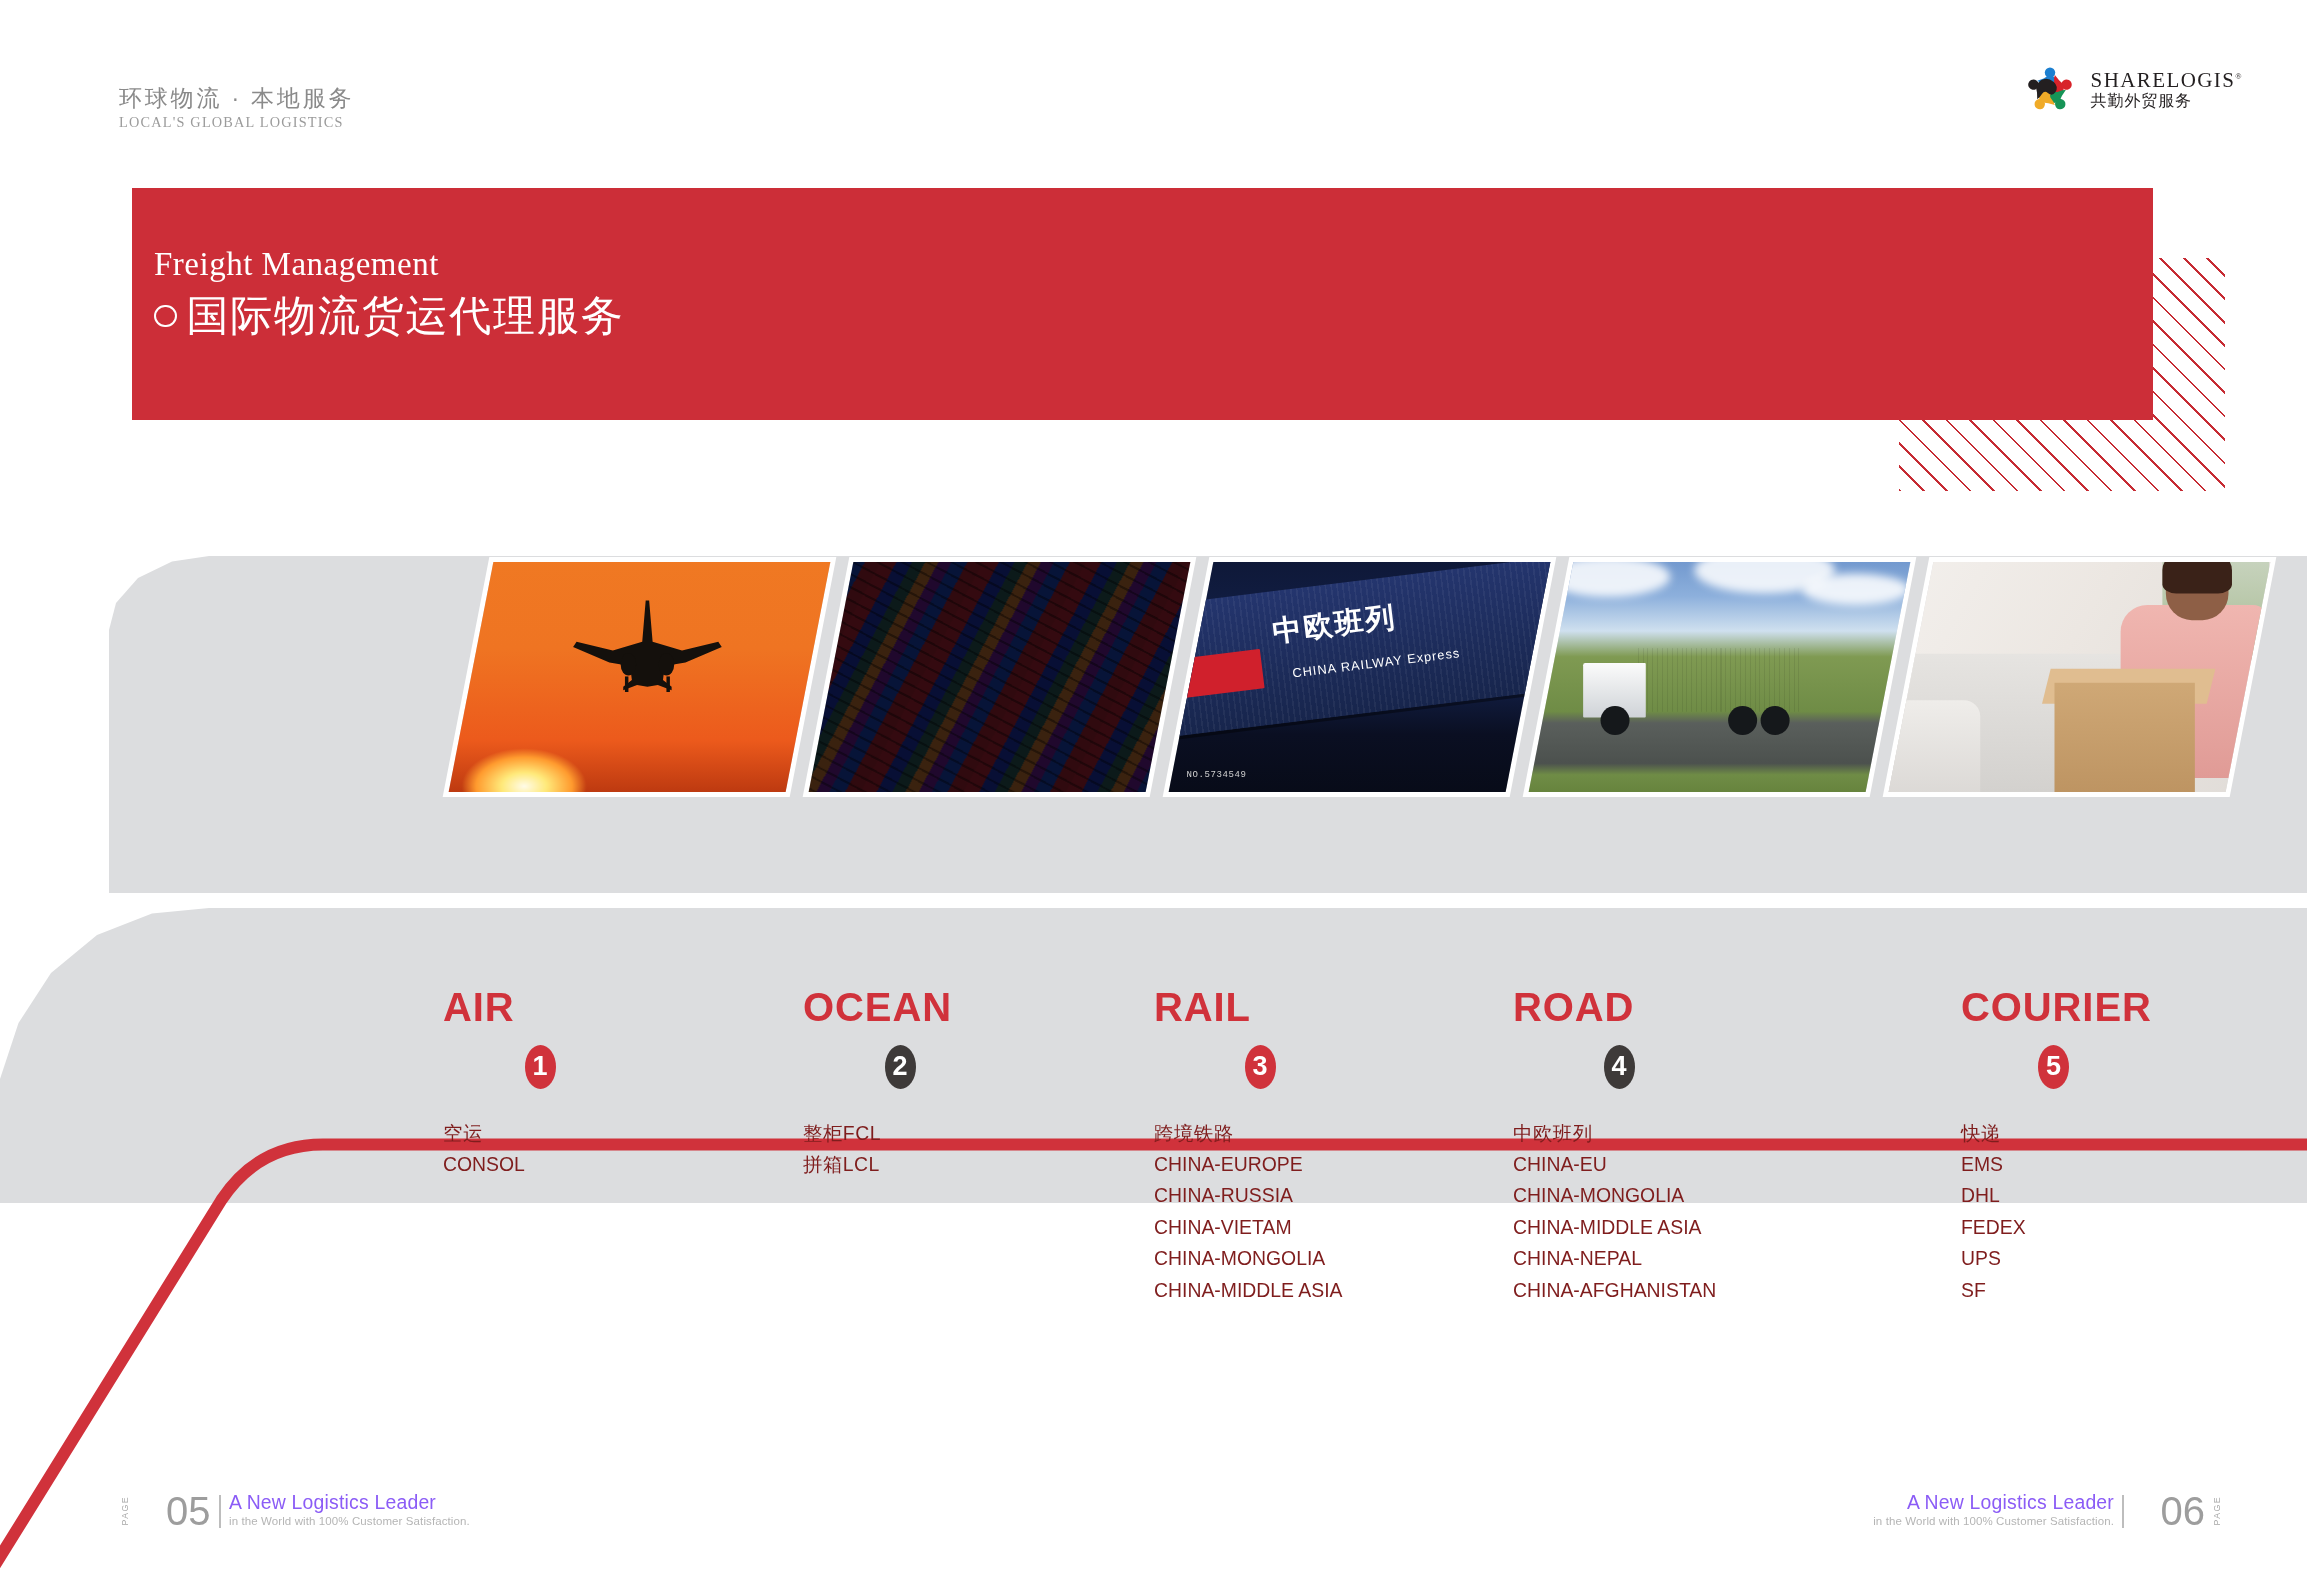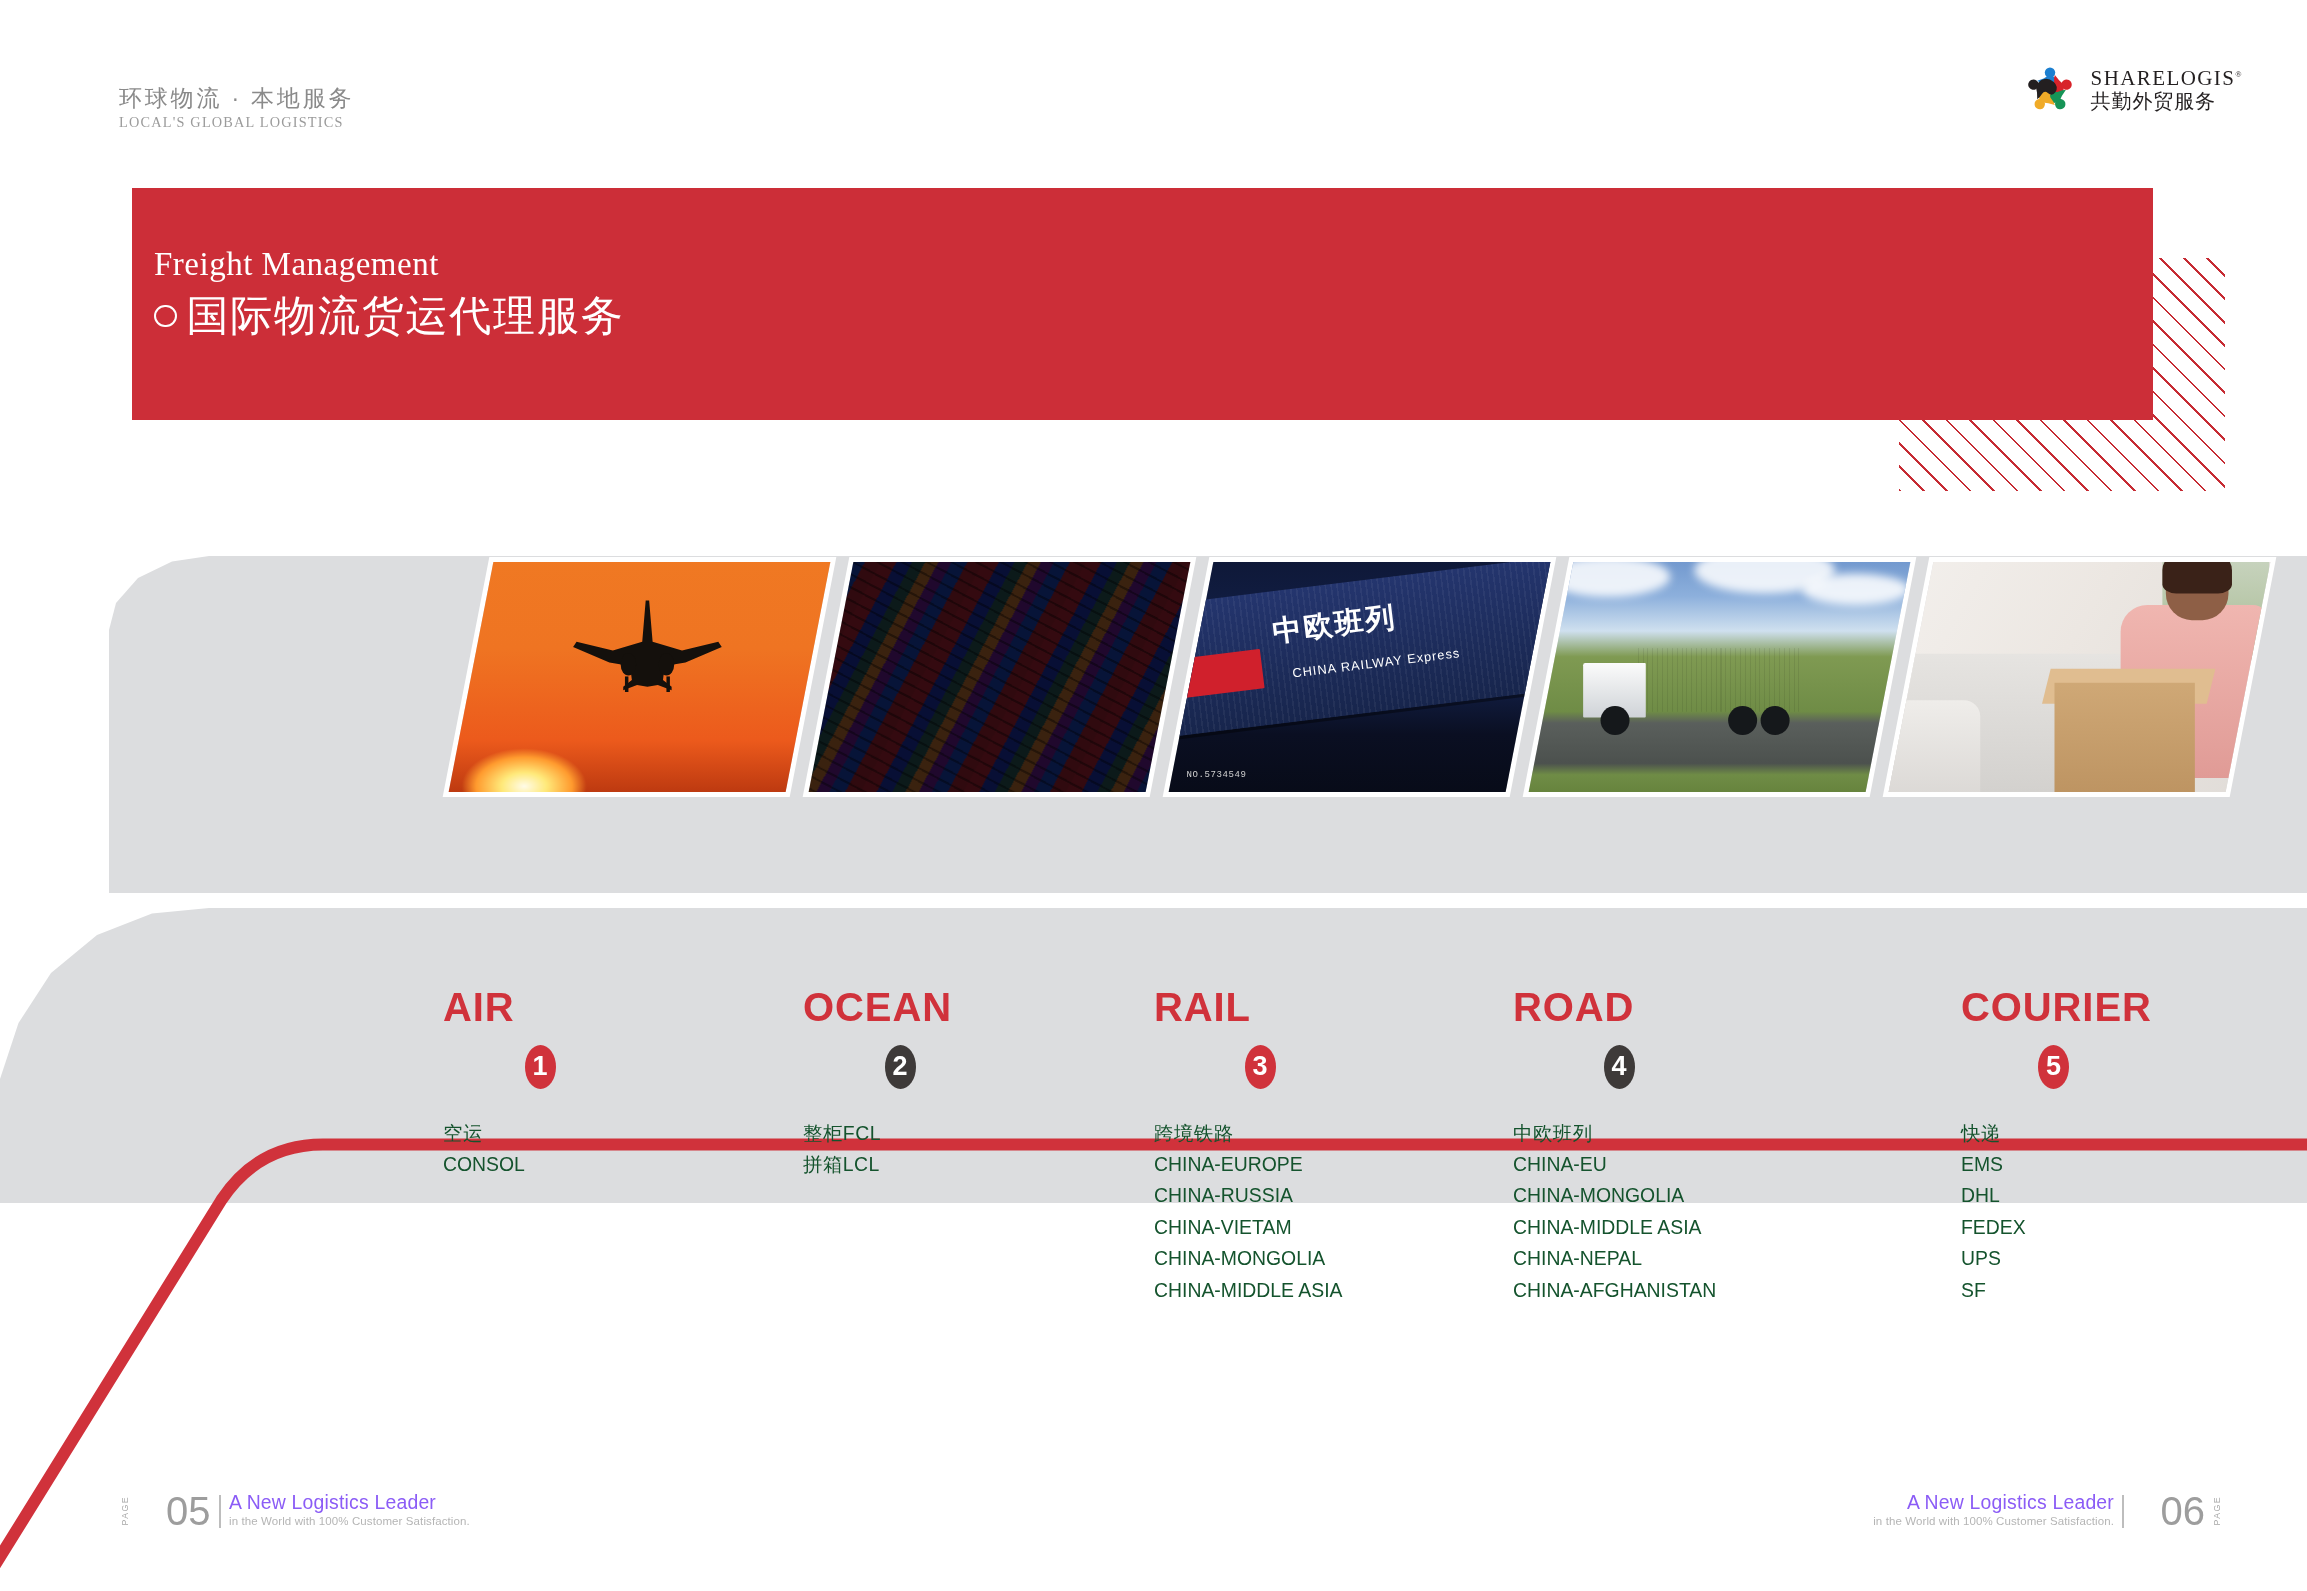--- a/index.html
+++ b/index.html
@@ -15,21 +15,21 @@
   .tagline .en{font-size:14.3px;color:#9b9b9b;letter-spacing:1.2px;margin-top:2.8px;
                font-family:"Liberation Serif", serif;white-space:nowrap;}
 
   
   .logo{position:absolute;right:78px;top:61px;display:flex;align-items:center;gap:11px;}
   .logo-mark{width:60px;height:58px;flex:0 0 auto;}
   .logo-txt{display:flex;flex-direction:column;justify-content:center;}
   .logo-name{font-family:"Liberation Serif", serif;font-size:21px;letter-spacing:1.4px;
              color:#231f20;line-height:1;position:relative;white-space:nowrap;}
   .logo-name sup{font-size:8.3px;vertical-align:super;}
-  .logo-cn{font-size:20px;color:#231f20;letter-spacing:0.9px;line-height:1.05;margin-top:1.8px;white-space:nowrap;}
+  .logo-cn{font-size:16px;color:#231f20;letter-spacing:0.9px;line-height:1.05;margin-top:1.8px;white-space:nowrap;}
 
   
   .hatch{position:absolute;left:1899px;top:258px;width:326px;height:233px;
          background:repeating-linear-gradient(45deg,
             #c62b33 0px,#c62b33 1.8px,transparent 1.8px,transparent 16.6px);}
 
   
   .banner{position:absolute;left:132px;top:188px;width:2021px;height:232px;background:#cc2e38;}
   .banner-inner{position:absolute;left:22px;top:60px;}
   .banner-en{font-family:"Liberation Serif", serif;font-size:33px;color:#fff;
@@ -123,21 +123,21 @@
 
   .col{position:absolute;text-align:left;}
   .col-title{font-size:40px;font-weight:bold;color:#d0323b;letter-spacing:0.9px;
              line-height:1;white-space:nowrap;}
   .badge{width:31px;height:44px;border-radius:50%;display:flex;align-items:center;
          justify-content:center;color:#fff;font-size:27px;font-weight:bold;
          margin:0 auto;line-height:1;}
   .badge.red{background:#d0323b;}
   .badge.dark{background:#3e3a39;}
   .col-items{margin-top:29px;}
-  .col-items div{font-size:19.4px;color:#14532d;line-height:1.62;white-space:nowrap;}
+  .col-items div{font-size:19.4px;color:#7f1d1d;line-height:1.62;white-space:nowrap;}
   .col-items div.cn{letter-spacing:0.5px;}
 
   
   .footer{position:absolute;bottom:63px;display:flex;align-items:center;gap:8.3px;}
   .footer-left{left:121px;}
   .footer-right{right:99px;}
   .pg-word{writing-mode:vertical-rl;transform:rotate(180deg);font-size:8.8px;
            letter-spacing:1.4px;color:#a8a8a8;line-height:1;}
   .pg-num{font-size:40px;color:#9d9d9d;line-height:.86;font-weight:normal;margin-left:28px;}
   .pg-bar{width:1.8px;height:33px;background:#bdbdbd;}

